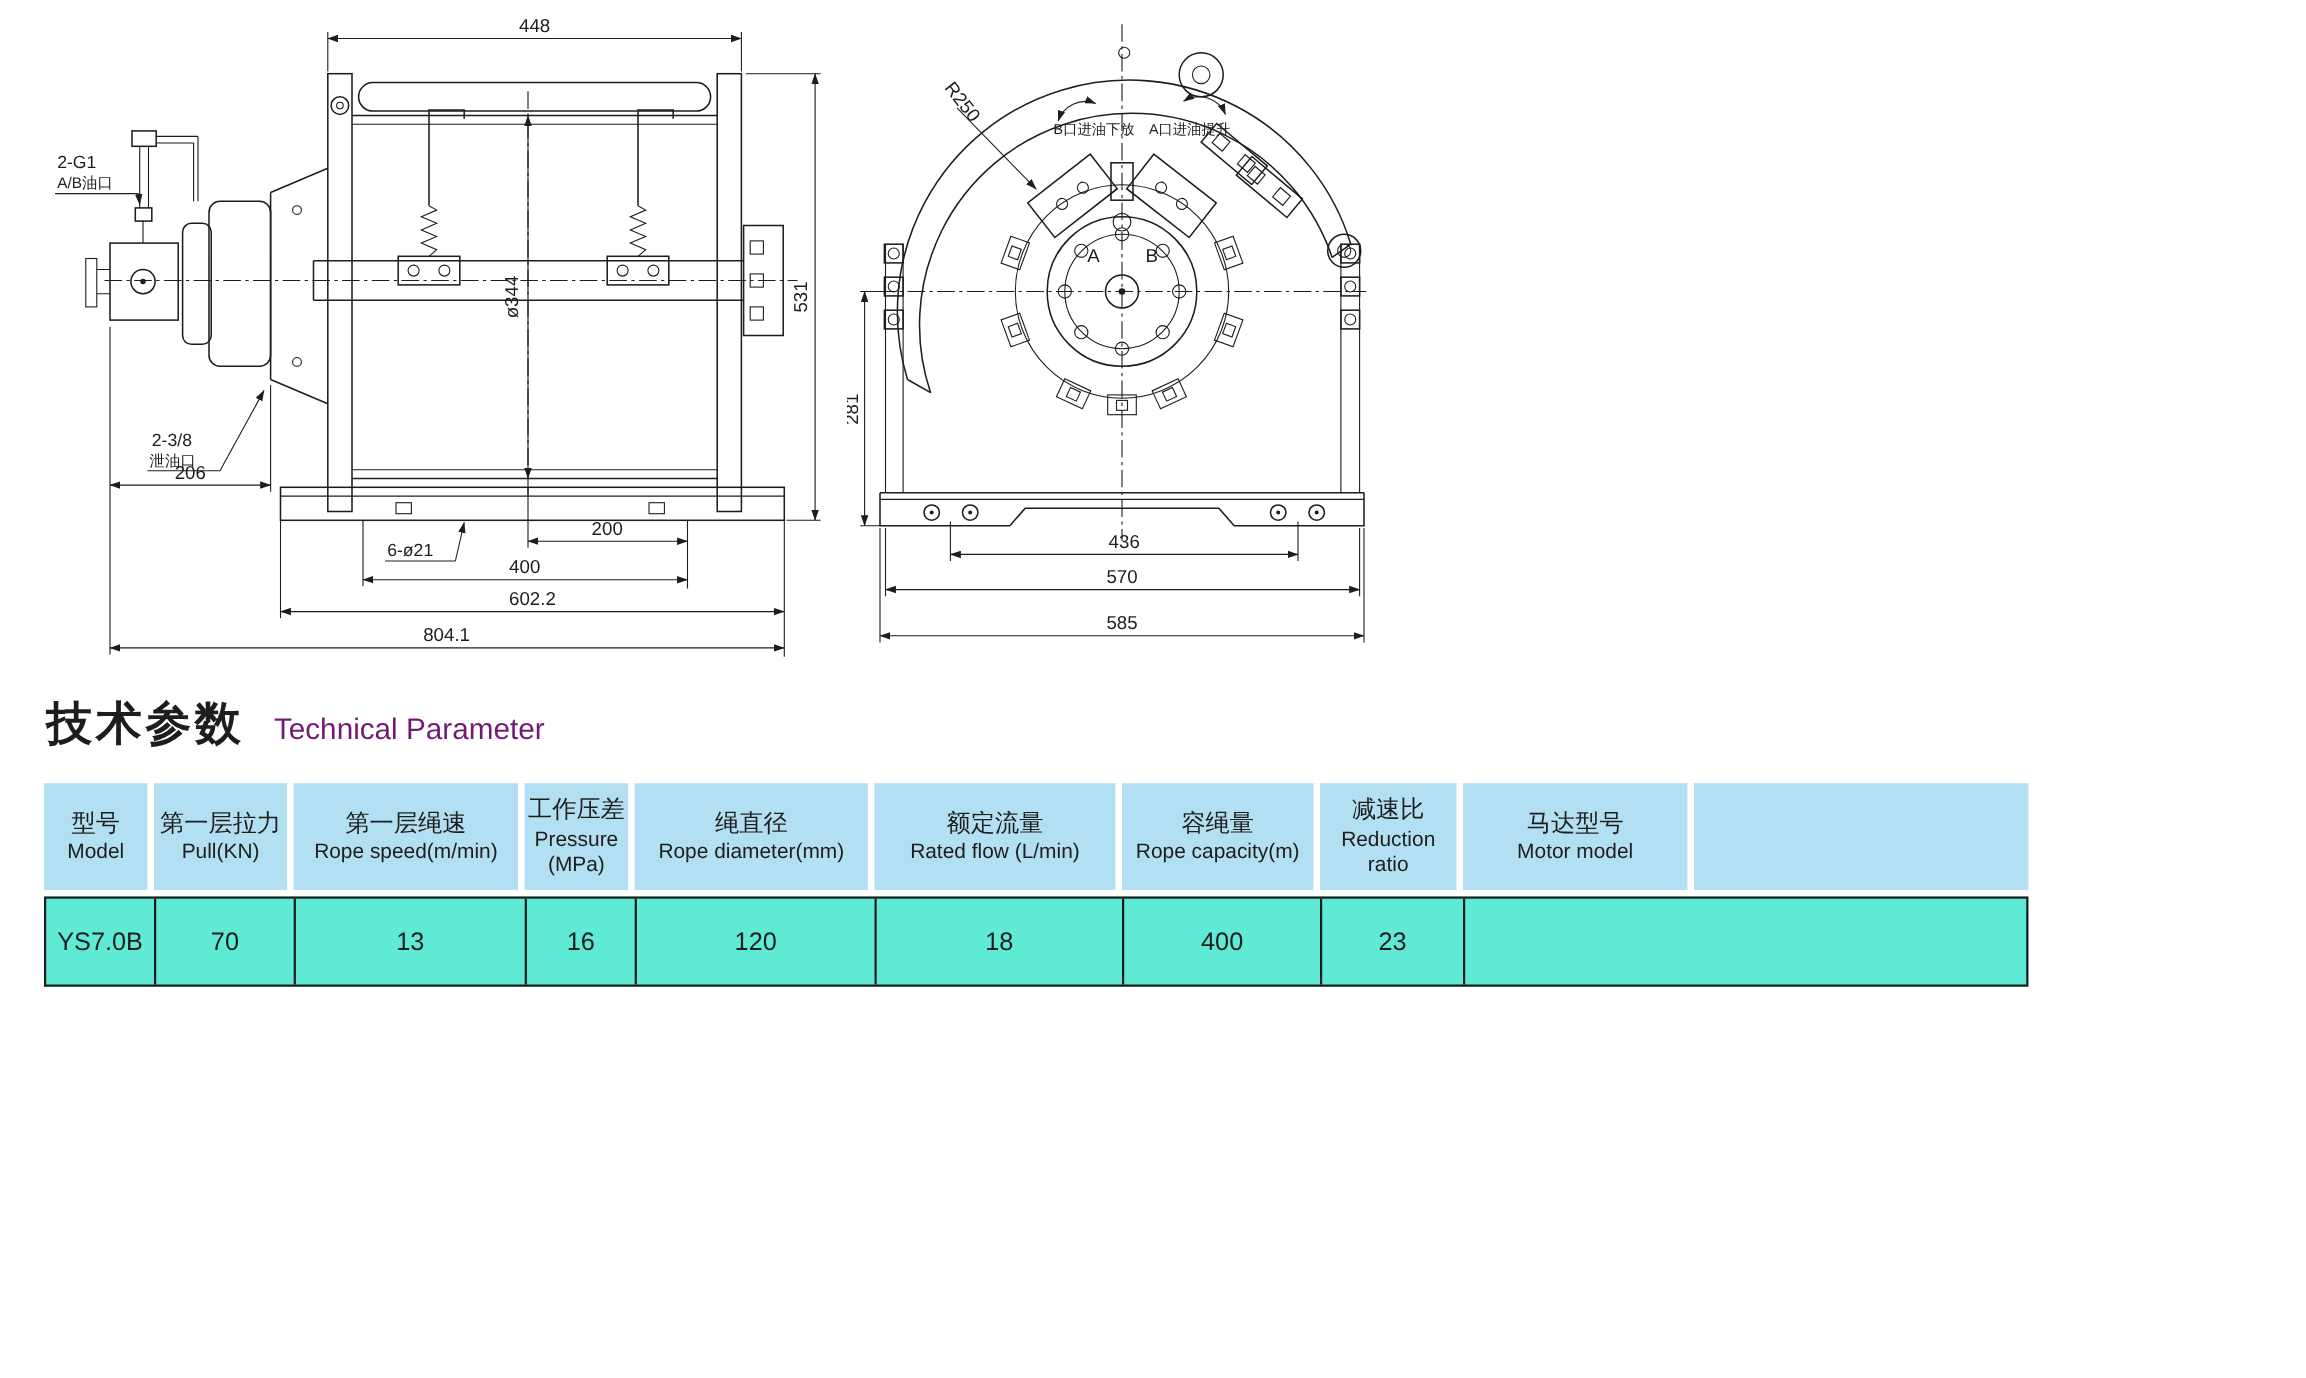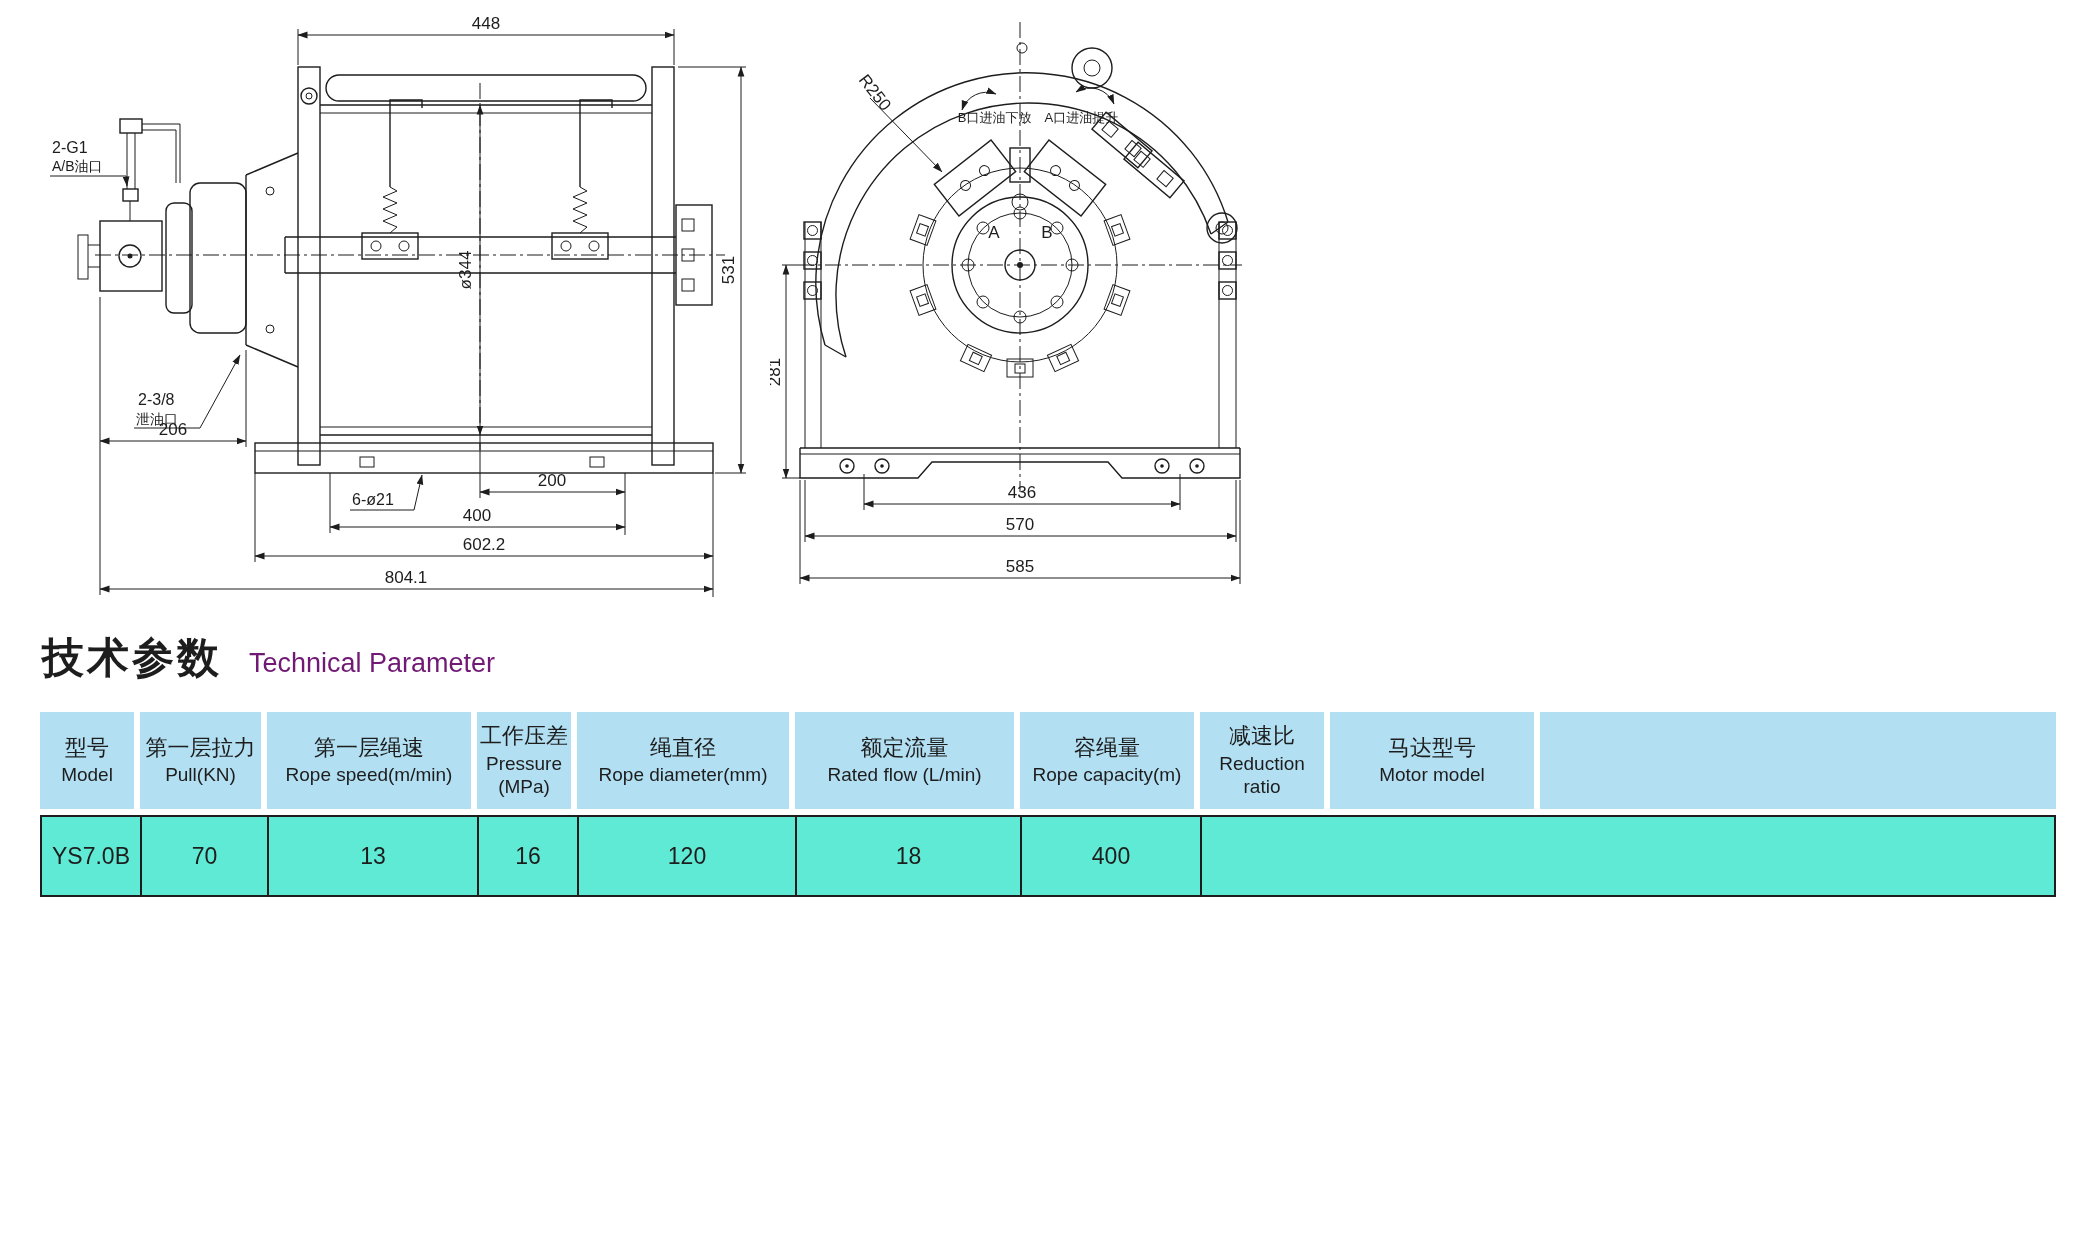--- a/index.html
+++ b/index.html
@@ -16,21 +16,21 @@
   svg .fil{fill:var(--line-color,#1d1d1d);stroke:none}
   svg text{font-family:"Liberation Sans","DejaVu Sans",sans-serif;font-size:17px;fill:#1d1d1d;stroke:none}
   svg text.sm{font-size:14px}
   svg text.xs{font-size:13px}
   svg text.pl{font-size:16px}
 
   .title{position:absolute;left:42px;top:630px;display:flex;align-items:baseline;gap:27px}
   .title .zh{font-size:42px;font-weight:700;letter-spacing:3px}
   .title .en{font-size:27px;color:#701a75}
 
-  .spec-table{position:absolute;left:40px;top:712px;width:2016px}
+  .spec-table{position:absolute;left:40px;top:712px;width:1804px}
   .thead,.trow{display:grid;grid-template-columns:100px 127px 210px 100px 218px 225px 180px 130px 210px 1fr}
   .th{
     background:var(--header-bg,#b2dff2);min-height:97px;
     display:flex;flex-direction:column;justify-content:center;align-items:center;
     text-align:center;border-right:6px solid #fff;padding:6px 3px;line-height:1.25;
   }
   .th:last-child{border-right:none}
   .th .zh{font-size:22px}
   .th .en{font-size:19px;margin-top:2px}
   .trow{margin-top:6px;border:2px solid var(--line-color,#1d1d1d);height:82px;background:#5eead4}
@@ -362,15 +362,16 @@
   </div>
 
   <div class="trow">
     <div class="td">YS7.0B</div>
     <div class="td">70</div>
     <div class="td">13</div>
     <div class="td">16</div>
     <div class="td">120</div>
     <div class="td">18</div>
     <div class="td">400</div>
+    <div class="td">23</div>
     <div class="td"></div>
   </div>
 </div>
 
 </body></html>

